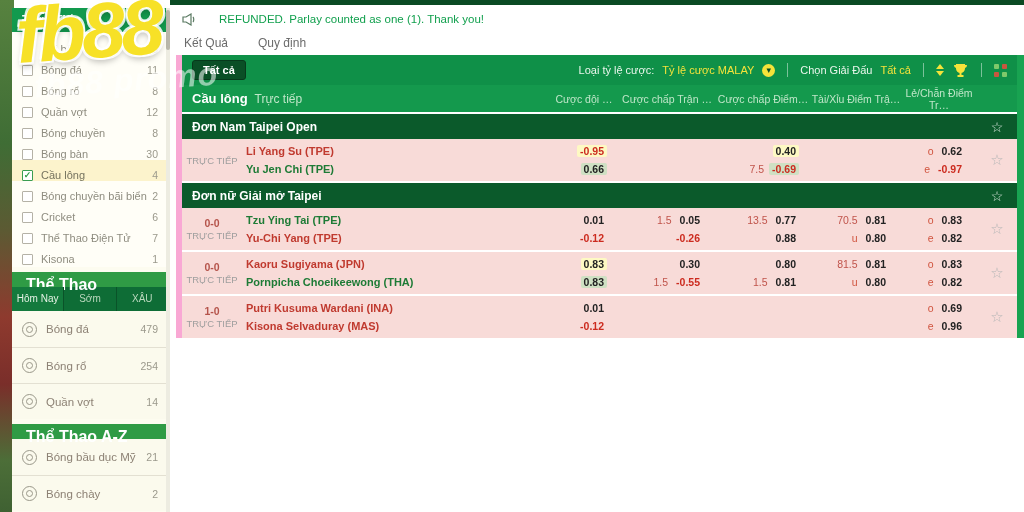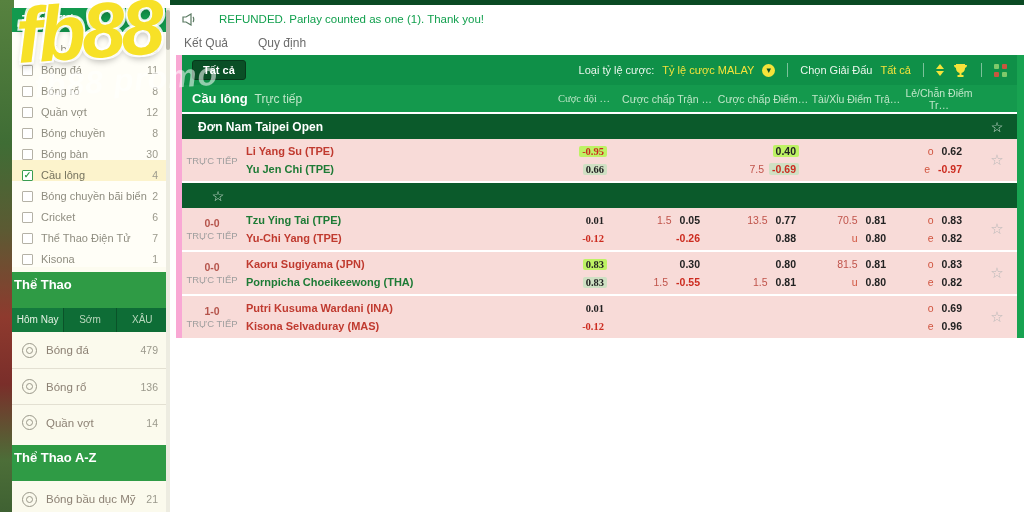--- a/index.html
+++ b/index.html
@@ -14,21 +14,21 @@
   
   .sidebar { position:absolute; left:12px; top:8px; width:156px; height:504px; background:#fdfcf0; overflow:hidden; }
   .sb-header { height:24px; background:#129a4e; color:#fff; font-weight:bold; font-size:13px; line-height:24px; padding-left:10px; }
   .sb-filters { background:#fffef7; padding:2px 0; }
   .sb-item { display:flex; align-items:flex-end; height:21px; padding:0 10px; font-size:11px; color:#8f8d80; cursor:pointer; }
   .sb-item.checked { background:#fcf3cc; color:#75735f; }
   .cb { width:11px; height:11px; border:1px solid #b5b2a6; background:#fff; margin-right:8px; border-radius:1px;
         font-size:9px; line-height:9px; text-align:center; color:#2f9b45; flex:0 0 auto; }
   .sb-item.checked .cb { border-color:#3a9d52; font-weight:bold; }
   .sb-count { margin-left:auto; color:#9b998c; font-size:10.5px; }
-  .sb-green { height:36px; background:#2f9b45; color:#fff; font-weight:bold; font-size:13px; line-height:25px; padding-left:2px; margin-top:5px; }
+  .sb-green { height:15px; background:#2f9b45; color:#fff; font-weight:bold; font-size:16px; line-height:25px; padding-left:14px; margin-top:5px; }
   .sb-tabs { display:flex; height:24px; background:#0e6d36; }
   .sb-tab { flex:1; text-align:center; font-size:10px; color:#b9d8bd; line-height:24px; border-right:1px solid #0a5329; cursor:pointer; }
   .sb-tab:last-child { border-right:none; }
   .sb-tab.active { background:#147a3d; color:#e4f2e4; }
   .sb-menu .menu-row { display:flex; align-items:center; height:36px; padding:0 10px; background:#fbfaed; border-top:1px solid #e3e0d2; font-size:11.5px; color:#8d8275; cursor:pointer; }
   .sb-menu .menu-row:first-child { border-top:none; }
   .micon { width:15px; height:15px; border:1.5px solid #9a988a; border-radius:50%; margin-right:9px; position:relative; flex:0 0 auto; }
   .micon::after { content:""; position:absolute; left:3px; top:3px; width:5px; height:5px; border:1px solid #9a988a; border-radius:50%; }
   .menu-count { margin-left:auto; color:#9b998c; font-size:10.5px; }
 
@@ -59,42 +59,42 @@
   .dots { display:grid; grid-template-columns:5px 5px; grid-gap:3px; cursor:pointer; }
   .dots i { width:5px; height:5px; border-radius:1px; display:block; }
   .dots .g { background:#7ec96a; } .dots .r { background:#c9573f; }
 
   .col-header { height:27px; background:#14994d; display:flex; align-items:center; padding-left:10px; }
   .ch-left { flex:1; display:flex; align-items:baseline; gap:7px; }
   .ch-sport { color:#fff; font-size:13px; font-weight:bold; }
   .ch-mode { color:#bfe6c8; font-size:12px; }
   .h-col { font-size:10.5px; color:#bfe6c8; text-align:center; }
 
-  .col-ml { width:70px;font-family:Liberation Serif, serif; } .col-hm { width:96px; } .col-hp { width:96px; }
+  .col-ml { width:70px; } .col-hm { width:96px; } .col-hp { width:96px; }
   .col-ou { width:90px; } .col-oe { width:76px; } .col-star { width:40px; }
 
-  .sec-header { height:25px; background:#0b5a2b; color:#fff; display:flex; align-items:center; padding:0 0 0 16px; margin-top:2px; }
+  .sec-header { height:25px; background:#0b5a2b; color:#fff; display:flex; align-items:center; padding:0 0 0 10px; margin-top:2px; }
   .sec-title { font-size:12px; font-weight:bold; flex:1; }
   .sec-star { width:40px; text-align:center; color:#cfe0d4; font-size:14px; cursor:pointer; }
 
   .match { display:flex; background:#f8dbd8; padding:3px 0; }
   .match + .match { border-top:2px solid #fff; }
   .m-info { width:60px; display:flex; flex-direction:column; justify-content:center; align-items:center; gap:1px; }
   .m-score { color:#b5544b; font-size:10.5px; font-weight:bold; }
   .m-live { color:#9e9e9e; font-size:9.5px; }
   .m-body { flex:1; display:flex; flex-direction:column; }
   .m-line { display:flex; align-items:center; height:18px; }
   .player { flex:1; font-size:11px; font-weight:bold; padding-left:4px; cursor:pointer; }
   .player.red { color:#c03a2f; } .player.green { color:#1e7b36; }
   .cell { display:flex; justify-content:flex-end; align-items:center; gap:5px; padding-right:12px; font-size:10.5px; }
   .line { color:#c0544b; }
   .tag { color:#d0543f; }
   .val { color:#222; font-weight:bold; padding:0 3px; border-radius:2px; cursor:pointer; }
   .val.neg { color:#cc2b1f; }
-  .val.hl-red { background:#bef264; }
+  .val.hl-red { background:#fef9c3; }
   .val.hl-green { background:#cfe0c3; }
   .m-star { width:40px; display:flex; align-items:center; justify-content:center; color:#b7b7b7; font-size:15px; cursor:pointer; }
 
   
   .wm-big { position:absolute; left:16px; top:-14px; font-size:78px; font-weight:bold; font-style:italic;
     color:#f7e127; transform:rotate(-4deg); pointer-events:none; z-index:50; letter-spacing:-4px;
     text-shadow:-2px -2px 0 rgba(255,255,255,.85), 2px -2px 0 rgba(255,255,255,.85), -2px 2px 0 rgba(255,255,255,.85), 2px 2px 0 rgba(255,255,255,.85), 0 4px 6px rgba(0,0,0,.25); }
   .wm-small { position:absolute; left:34px; top:62px; font-size:32px; font-weight:bold; font-style:italic;
     color:rgba(255,255,255,0.55); transform:rotate(-4deg); pointer-events:none; z-index:50; letter-spacing:1px; }
 </style>
@@ -171,21 +171,21 @@
       </div>
     <div class="sb-menu">
         <div class="menu-row">
           <span class="micon"></span>
           <span>Bóng đá</span>
           <span class="menu-count">479</span>
         </div>
         <div class="menu-row">
           <span class="micon"></span>
           <span>Bóng rổ</span>
-          <span class="menu-count">136</span>
+          <span class="menu-count">254</span>
         </div>
         <div class="menu-row">
           <span class="micon"></span>
           <span>Quần vợt</span>
           <span class="menu-count">14</span>
         </div>
       </div>
     <div class="sb-green">Thể Thao A-Z</div>
     <div class="sb-menu">
         <div class="menu-row">
@@ -304,20 +304,21 @@
                   <div class="cell col-oe">
                     <span class="tag">e</span>
                     <span class="val neg">-0.97</span>
                   </div>
                 </div>
               </div>
               <div class="m-star">☆</div>
             </div>
           </div>
           <div class="sec-header">
+            <span class="sec-title">Đơn nữ Giải mở Taipei</span>
             <span class="sec-star">☆</span>
           </div>
           <div>
             <div class="match">
               <div class="m-info">
                 <div class="m-score">0-0</div>
                 <div class="m-live">TRỰC TIẾP</div>
               </div>
               <div class="m-body">
                 <div class="m-line">

